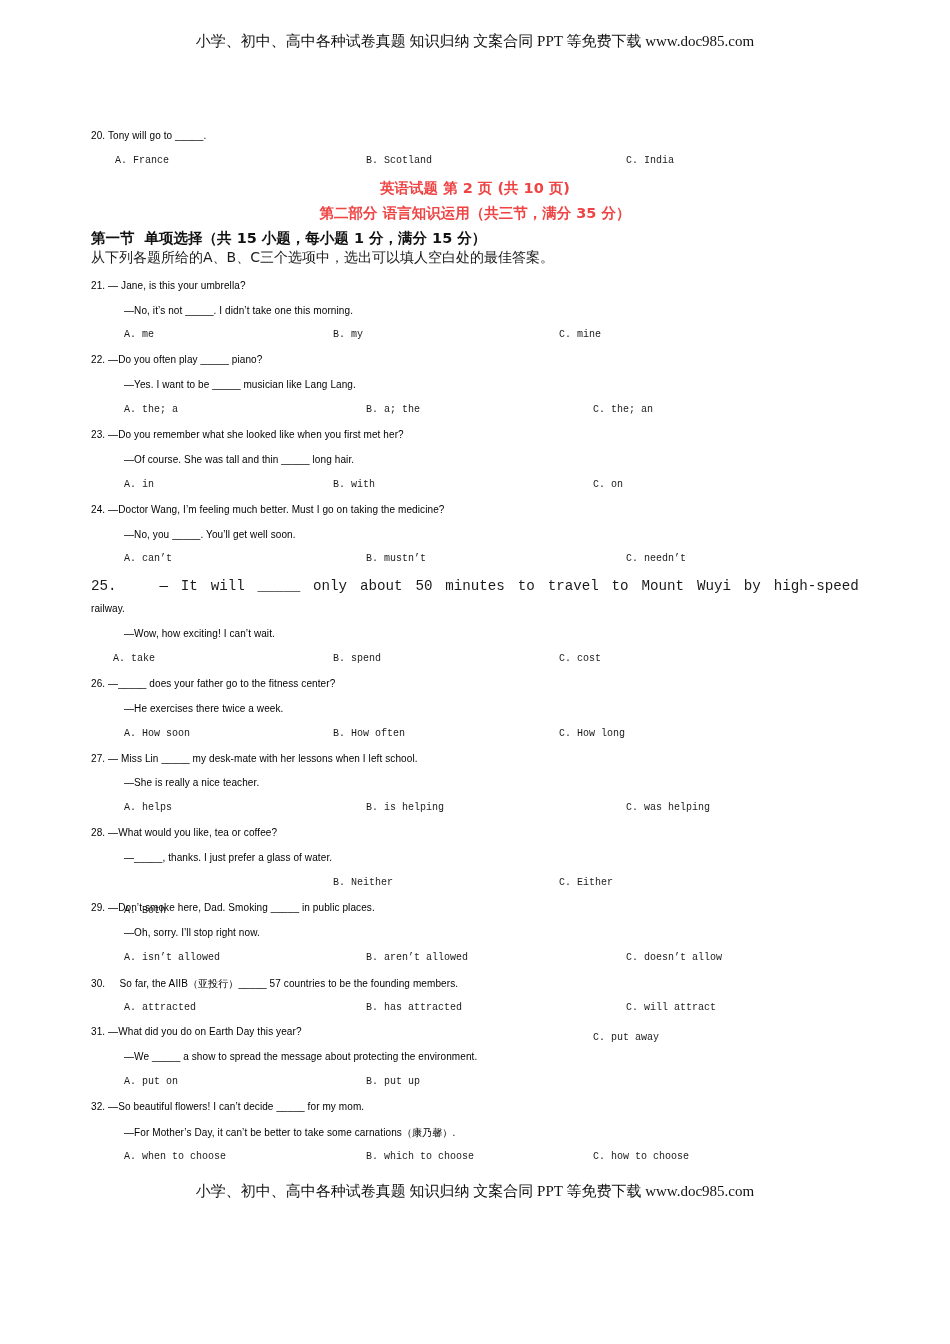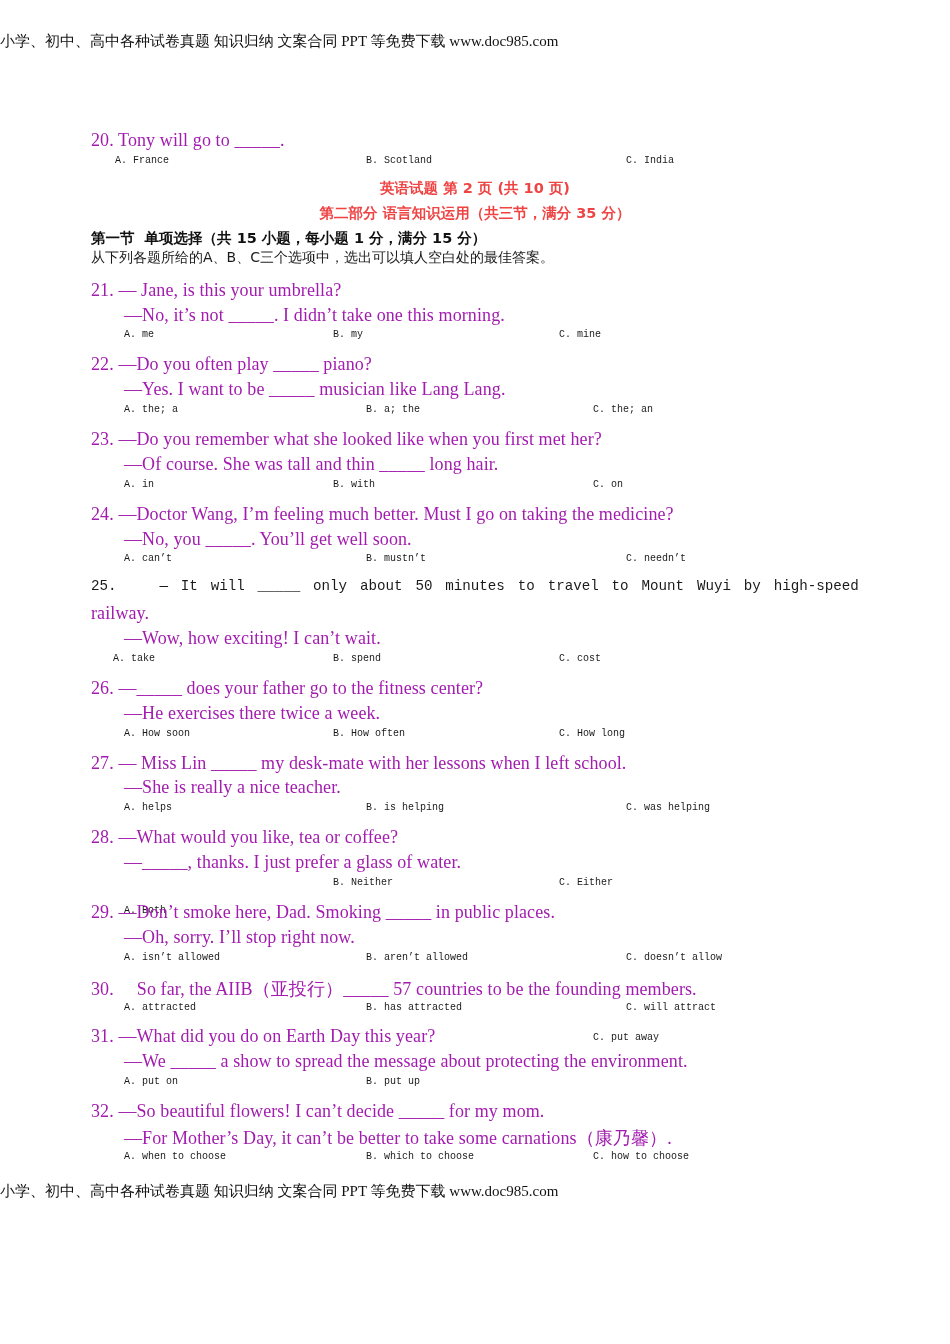--- a/index.html
+++ b/index.html
@@ -1,18 +1,18 @@
 <!DOCTYPE html>
 <html><head>
 <meta charset="utf-8">
 <style>
   html, body { margin: 0; padding: 0; background: #ffffff; }
   body { width: 950px; height: 1344px; position: relative; overflow: hidden; color: #111; }
-  .hdr { position: absolute; left: 0; width: 950px; font-family: "Liberation Serif", "DejaVu Serif", serif; font-size: 15px; color: #111; }
-  .line { position: absolute; left: 91px; font-family: Liberation Serif, serif; font-size: 18px; white-space: pre; color: #a21caf; letter-spacing: 0.1px; }
+  .hdr { position: absolute; left: 0; width: 950px; text-align: center; font-family: "Liberation Serif", "DejaVu Serif", serif; font-size: 15px; color: #111; }
+  .line { position: absolute; left: 91px; font-family: Liberation Sans, sans-serif; font-size: 10px; white-space: pre; color: #000000; letter-spacing: 0.1px; }
   .ind { left: 124px; }
   .opt { position: absolute; font-family: "Liberation Mono", "DejaVu Sans Mono", monospace; font-size: 10px; white-space: pre; color: #1a1a1a; }
   .center { position: absolute; left: 0; width: 950px; text-align: center; font-family: "DejaVu Sans", sans-serif; font-weight: bold; font-size: 14.5px; color: #ef4444; }
   .bold { position: absolute; left: 91px; font-family: "DejaVu Sans", sans-serif; font-weight: bold; font-size: 14.5px; color: #111; white-space: pre; }
   .plain-cn { position: absolute; left: 91px; font-family: "DejaVu Sans", sans-serif; font-size: 14px; color: #1a1a1a; white-space: pre; }
   .justify { position: absolute; left: 91px; width: 768px; font-family: "Liberation Mono", "DejaVu Sans Mono", monospace; font-size: 14.2px; color: #1a1a1a; display: flex; justify-content: space-between; }
 </style>
 </head>
 <body>
 

